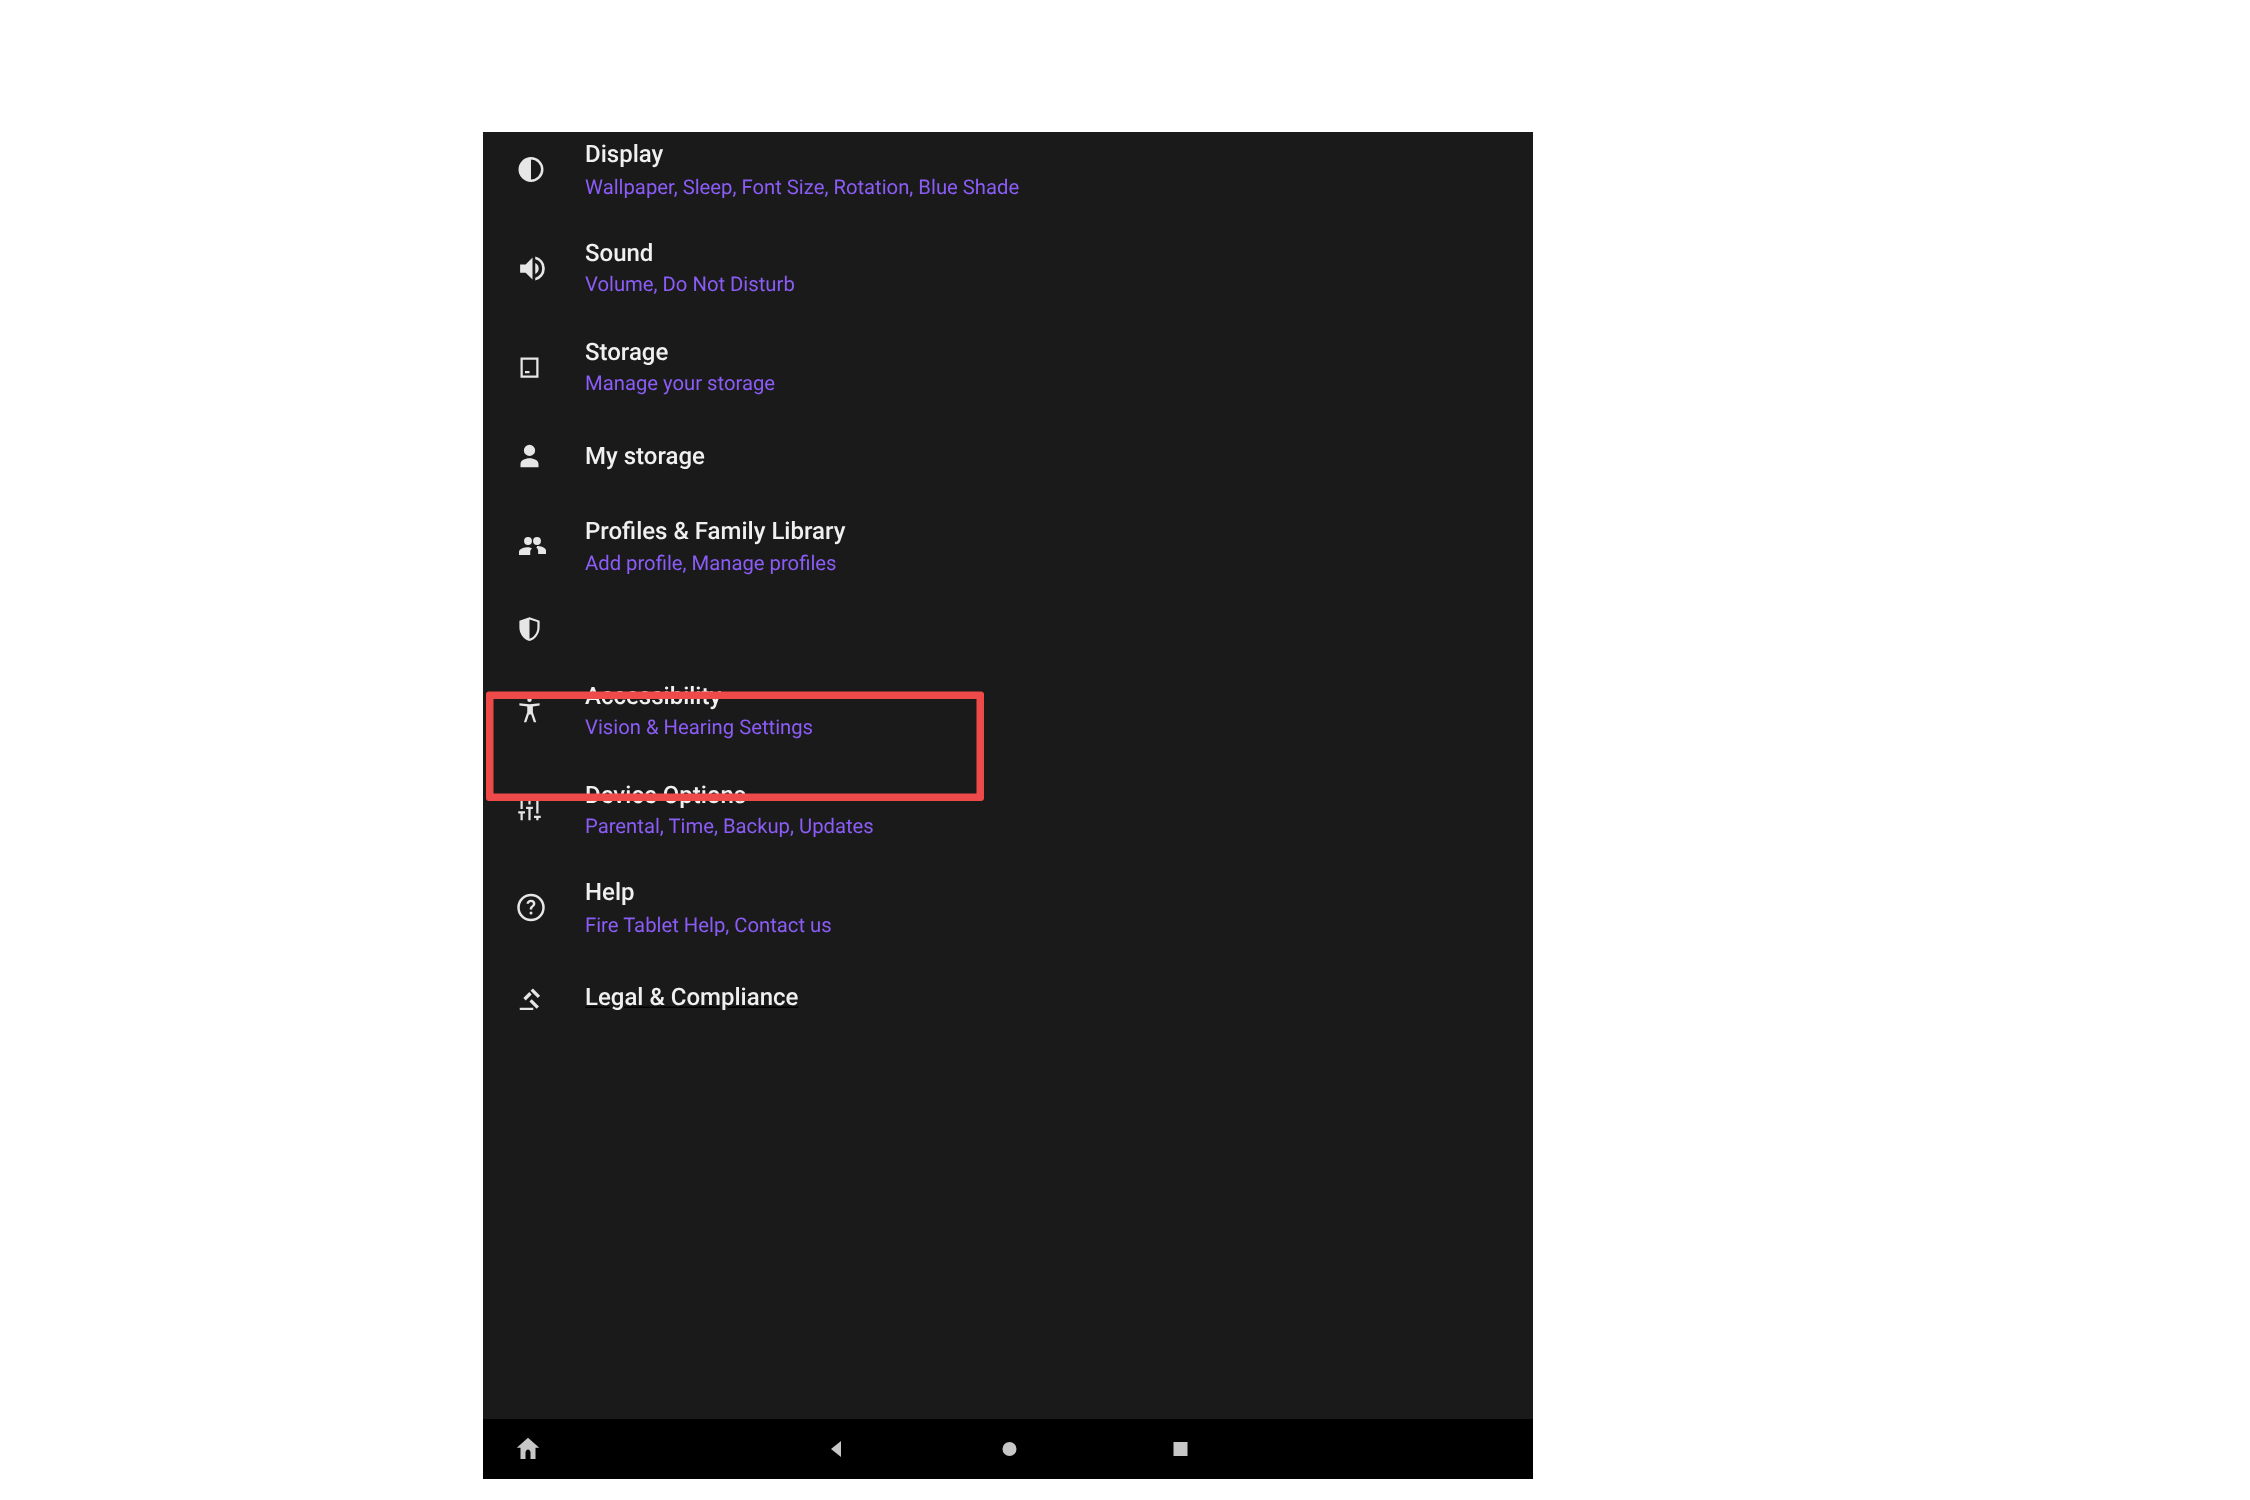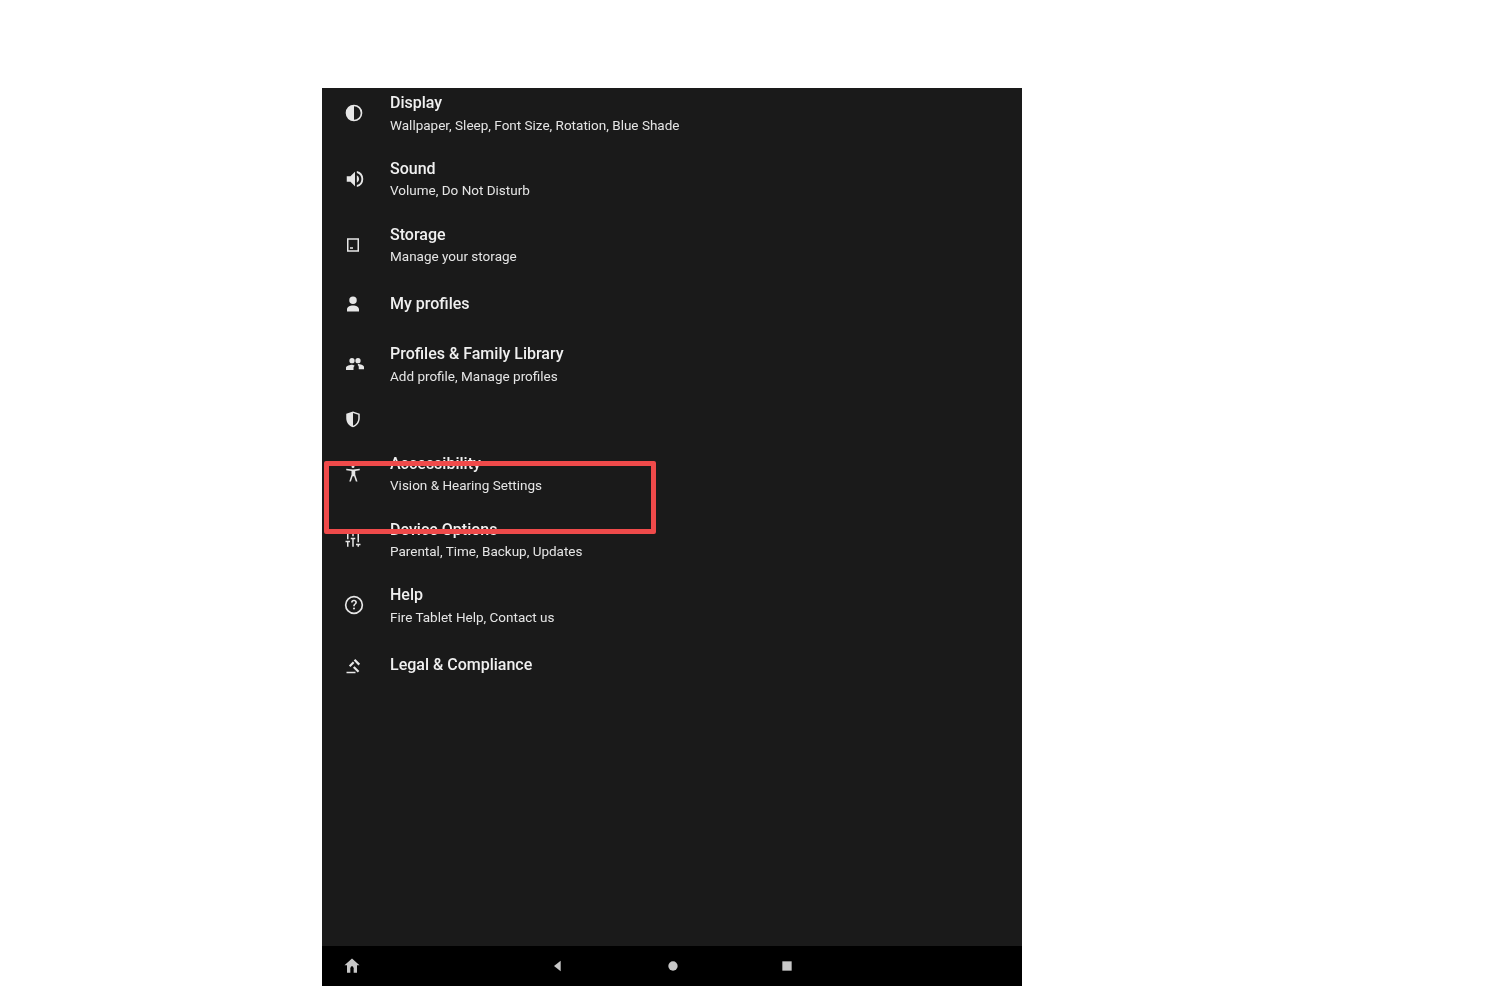--- a/index.html
+++ b/index.html
@@ -52,21 +52,21 @@
     flex-direction: column;
     justify-content: center;
   }
   .setting-title {
     color: #f0f0f0;
     font-size: 16px;
     font-weight: 500;
     line-height: 1.35;
   }
   .setting-subtitle {
-    color: #e5e5e5;
+    color: #8b5cf6;
     font-size: 13.5px;
     line-height: 1.35;
     margin-top: 2px;
   }
   .highlight {
     position: absolute;
     border: 5px solid #ef4a4a;
     box-sizing: border-box;
     pointer-events: none;
     border-radius: 2px;
@@ -148,21 +148,21 @@
     </div>
 
 
     <div class="setting-item" style="padding-top:16px;padding-bottom:16px;">
       <div class="setting-icon">
         <svg width="18" height="20" viewBox="0 0 24 24">
             <path d="M12 12a5 5 0 100-10 5 5 0 000 10zm0 2c-4 0-8 2-8 5v3h16v-3c0-3-4-5-8-5z"></path>
           </svg>
       </div>
       <div class="setting-text">
-        <div class="setting-title">My profiles</div>
+        <div class="setting-title">My storage</div>
       </div>
     </div>
 
     <div class="setting-item">
       <div class="setting-icon">
         <svg width="22" height="18" viewBox="0 0 24 24">
             <path d="M16 11a3.5 3.5 0 100-7 3.5 3.5 0 000 7zM8 11a3.5 3.5 0 100-7 3.5 3.5 0 000 7zm0 2c-2.7 0-8 1.3-8 4v3h10v-3c0-1 .5-2 1.6-2.8C10.4 13.4 9 13 8 13zm8 0c-.3 0-.7 0-1 .1 1.3.9 2 2 2 2.9v3h7v-3c0-2.7-5.3-4-8-4z"></path>
           </svg>
       </div>
       <div class="setting-text">
@@ -209,21 +209,21 @@
             <path fill="none" stroke="#e6e6e6" stroke-width="2" d="M12 22a10 10 0 100-20 10 10 0 000 20z"></path>
             <path d="M12 17.5a1.2 1.2 0 110-2.4 1.2 1.2 0 010 2.4zm1-4h-2v-.5c0-1 .5-1.7 1.4-2.4.7-.6 1.1-1 1.1-1.7 0-.8-.6-1.4-1.5-1.4-.9 0-1.6.6-1.6 1.5H8.4c0-2 1.5-3.3 3.6-3.3 2 0 3.5 1.2 3.5 3 0 1.2-.6 2-1.6 2.8-.7.5-.9.9-.9 1.5v.5z"></path>
           </svg>
       </div>
       <div class="setting-text">
         <div class="setting-title">Help</div>
         <div class="setting-subtitle">Fire Tablet Help, Contact us</div>
       </div>
     </div>
 
-    <div class="setting-item" style="padding-top:16px;padding-bottom:2px;">
+    <div class="setting-item" style="padding-top:16px;padding-bottom:2px;text-decoration:underline;">
       <div class="setting-icon">
         <svg width="20" height="18" viewBox="0 0 24 24">
             <path d="M2 21h12v2H2v-2zm3.2-8.5l5.3-5.3 2.1 2.1-5.3 5.3-2.1-2.1zm6.4-6.4l2.1-2.1 6.4 6.4-2.1 2.1-6.4-6.4zm-1 9.5l6.4 6.4 2.1-2.1-6.4-6.4-2.1 2.1z"></path>
           </svg>
       </div>
       <div class="setting-text">
         <div class="setting-title">Legal &amp; Compliance</div>
       </div>
     </div>
 

